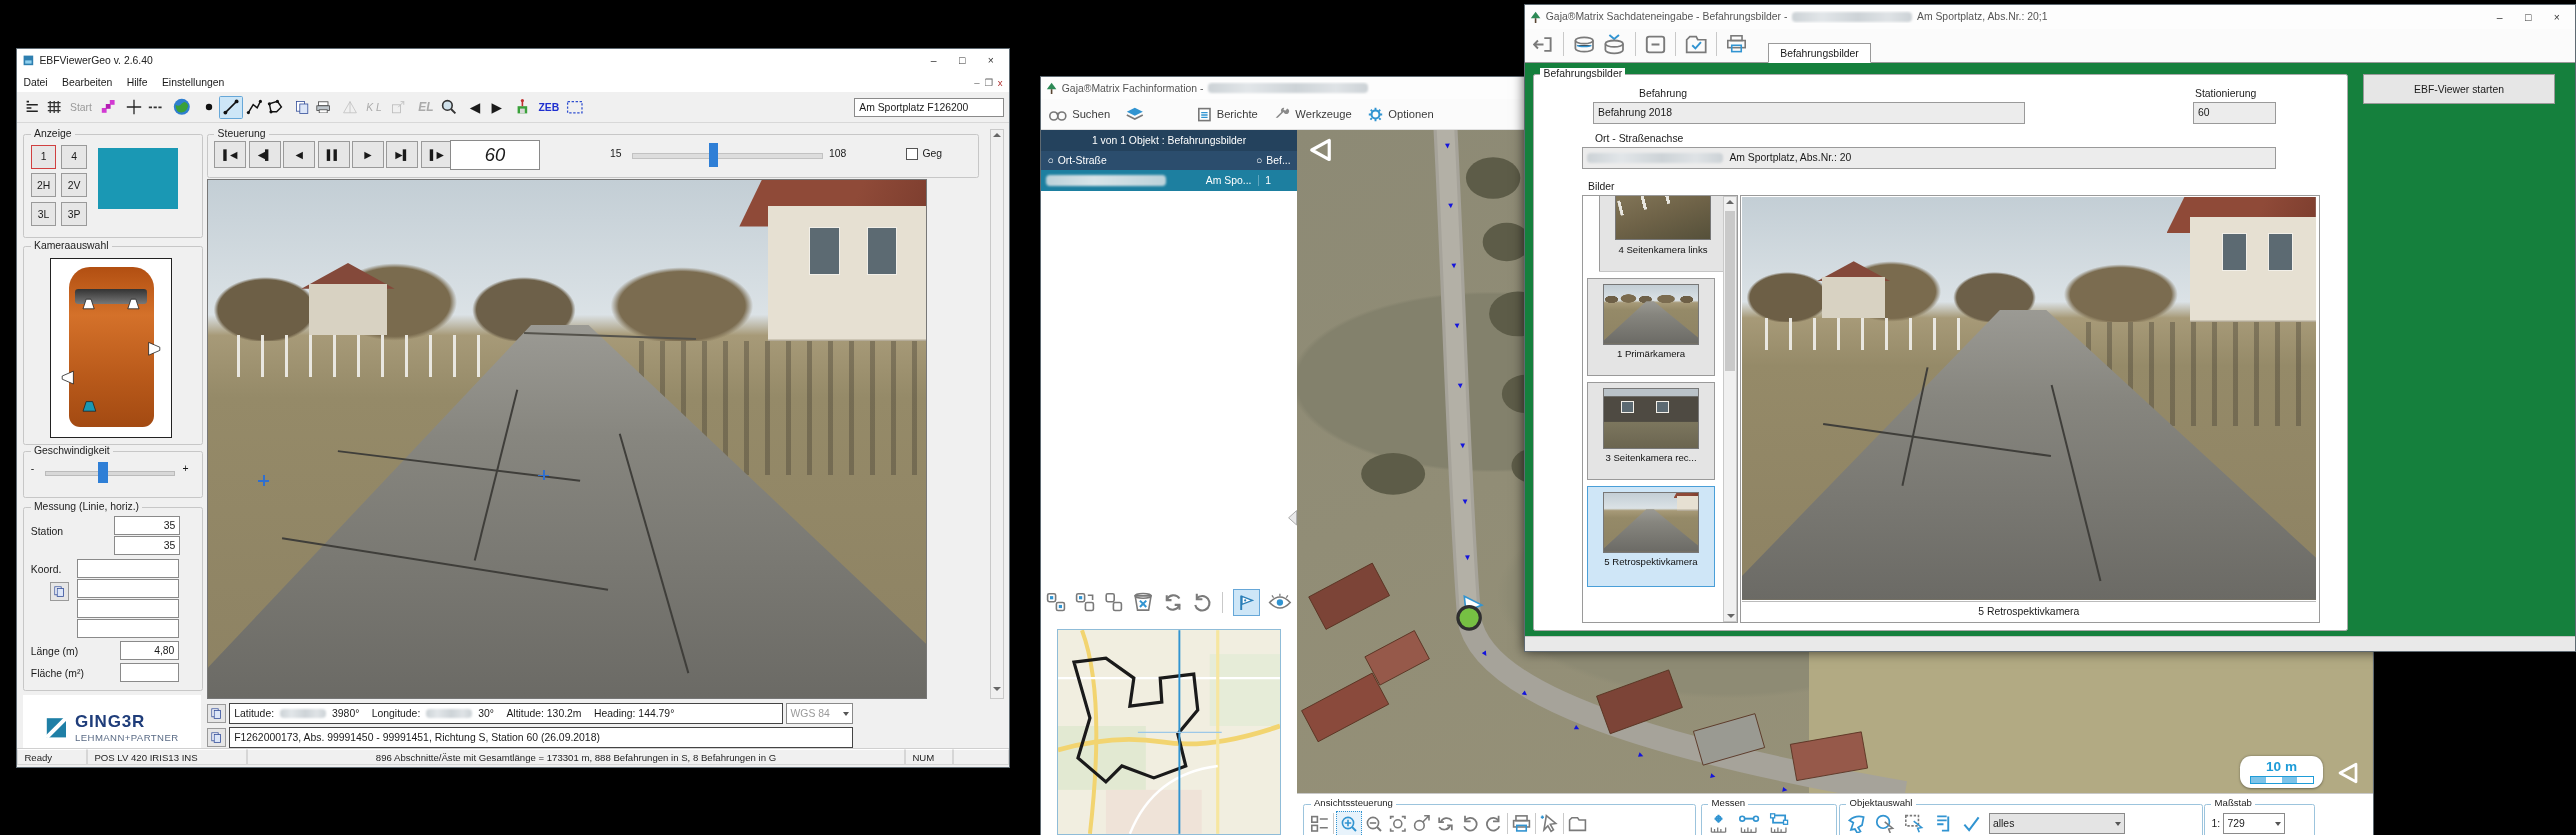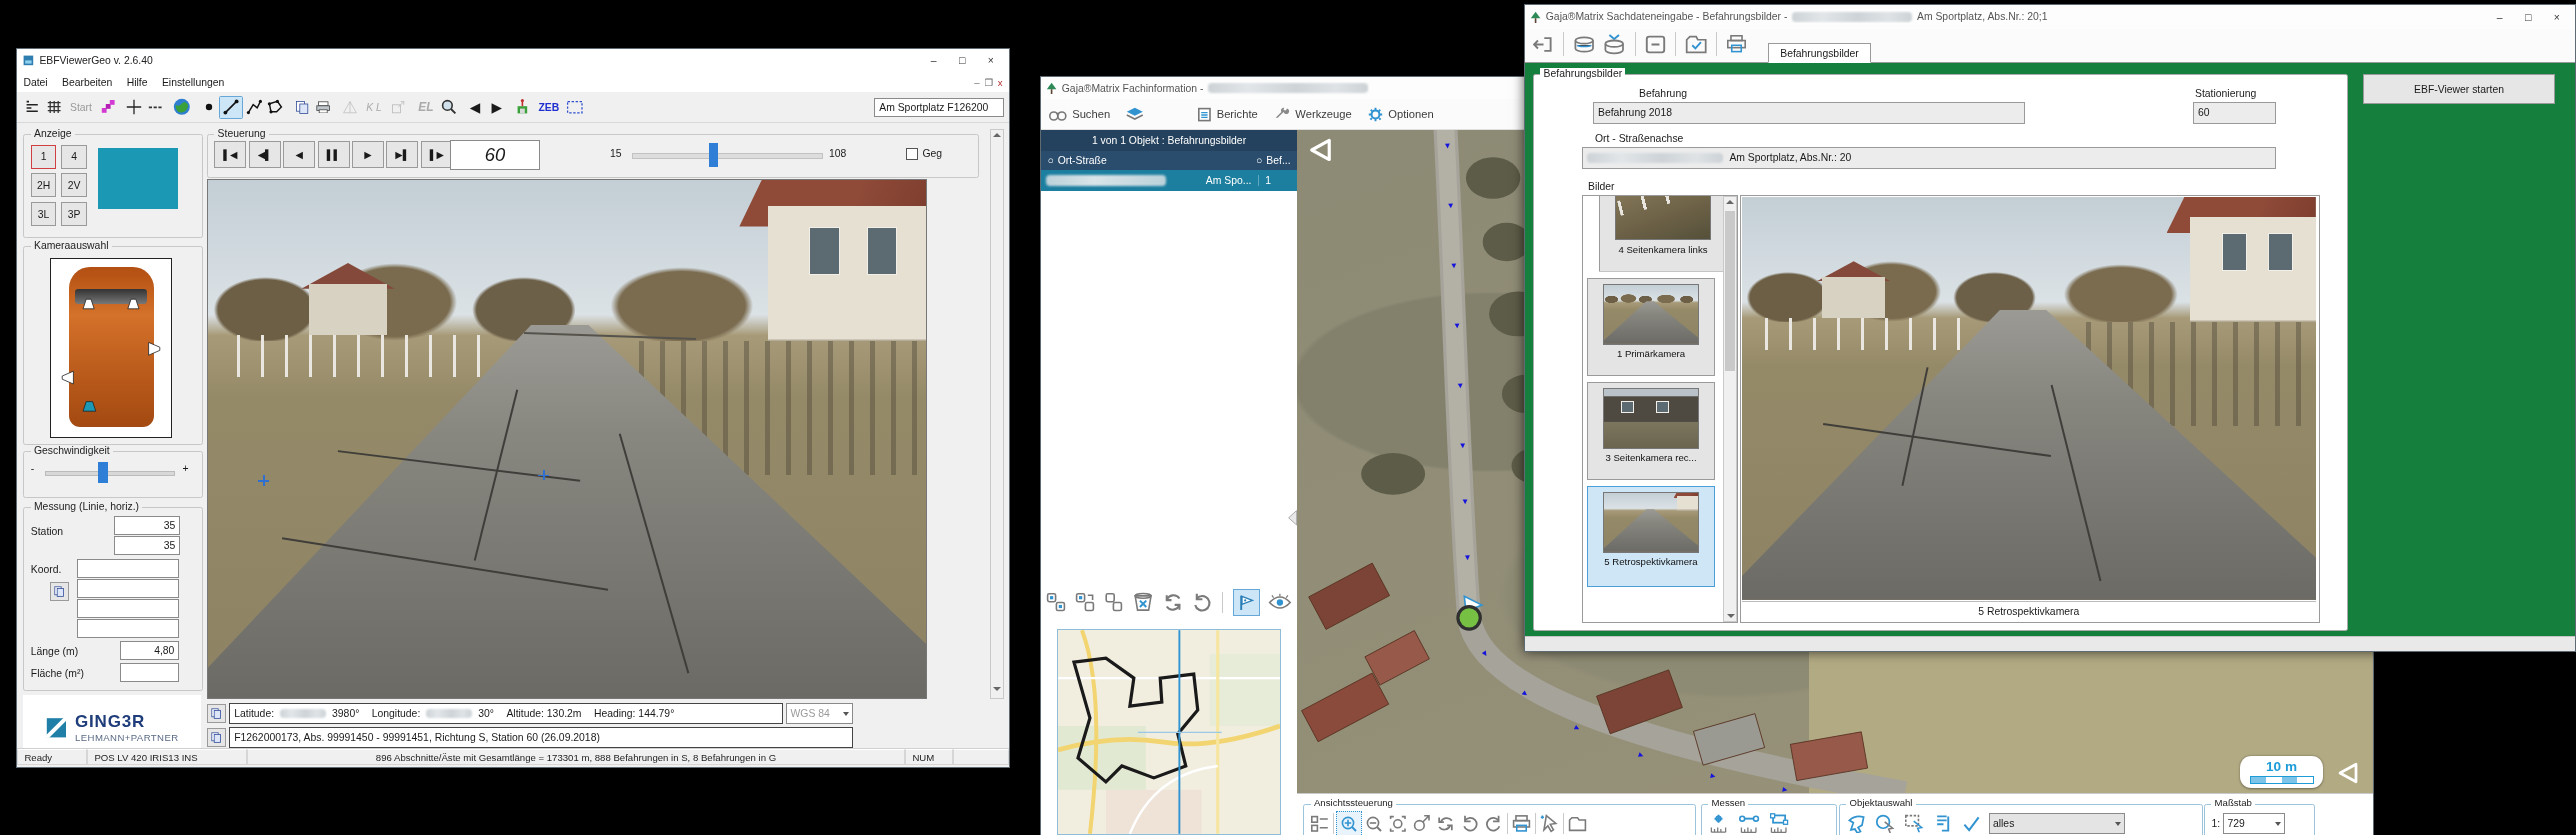--- a/index.html
+++ b/index.html
@@ -224,21 +224,21 @@
             <circle cx="8" cy="2" r="2" fill="#c03030"></circle>
           </svg>
         </div>
     <div class="ti" style="width:30px;color:#1f2fd0;font-weight:bold;">ZEB</div>
     <div class="ti">
           <svg width="17.6" height="14.4" viewBox="0 0 22 18">
             <rect x="2" y="2" width="18" height="14" fill="none" stroke="#2f4fd0" stroke-width="1.6" stroke-dasharray="3 2"></rect>
           </svg>
         </div>
     <span style="flex:1"></span>
-    <div class="fld" style="width:130px;height:19px;">Am Sportplatz F126200</div>
+    <div class="fld" style="width:150px;height:19px;">Am Sportplatz F126200</div>
   </div>
 
   <div class="grp" style="left:6.4px;top:85px;width:178px;height:102px;">
     <div class="lg">Anzeige</div>
     <div class="btn3d" style="position:absolute;left:6.4px;top:9.6px;width:25.6px;height:24px;border:1.6px solid #d04040;">1</div>
     <div class="btn3d" style="position:absolute;left:37px;top:9.6px;width:25.6px;height:24px;">4</div>
     <div class="btn3d" style="position:absolute;left:6.4px;top:38px;width:25.6px;height:24px;">2H</div>
     <div class="btn3d" style="position:absolute;left:37px;top:38px;width:25.6px;height:24px;">2V</div>
     <div class="btn3d" style="position:absolute;left:6.4px;top:67px;width:25.6px;height:24px;">3L</div>
     <div class="btn3d" style="position:absolute;left:37px;top:67px;width:25.6px;height:24px;">3P</div>

